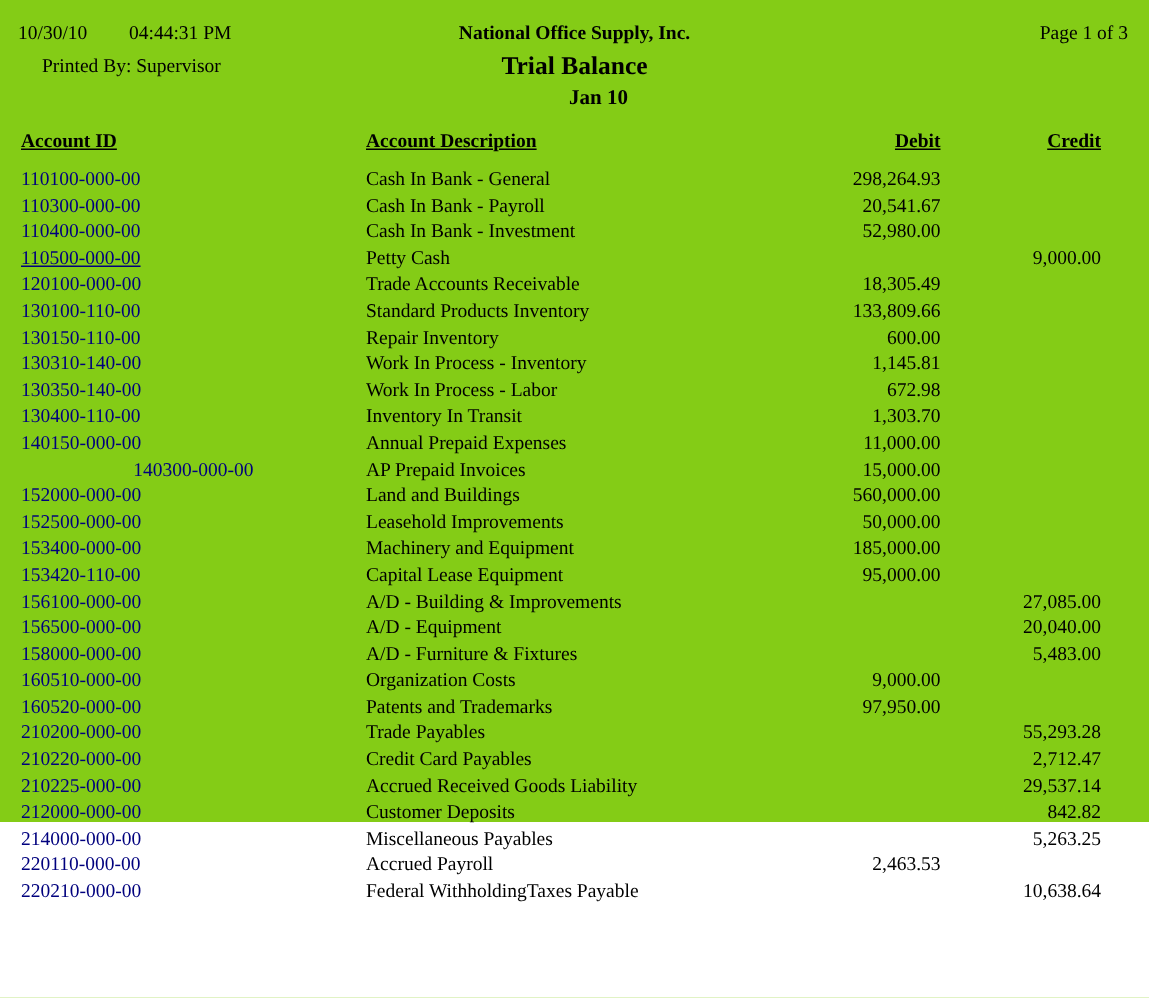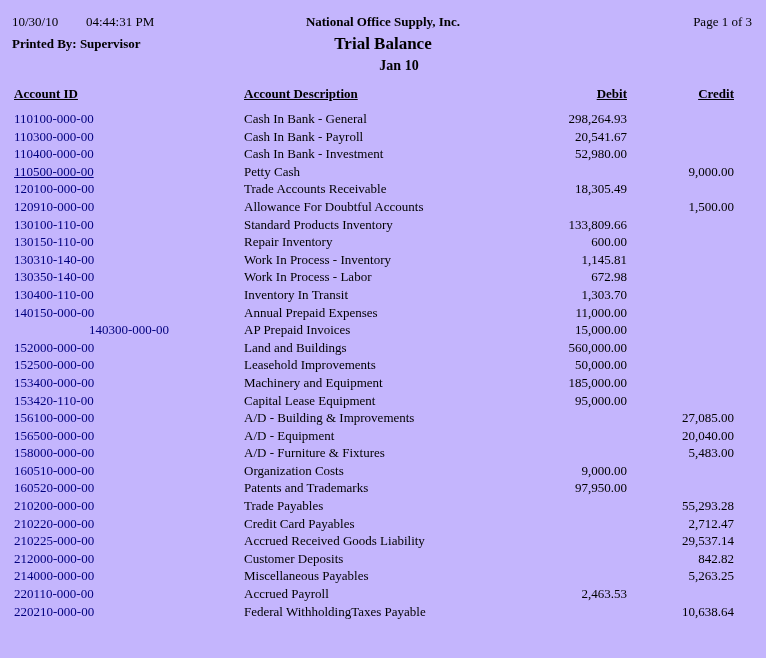--- a/index.html
+++ b/index.html
@@ -4,30 +4,30 @@
 <style>
   * { margin: 0; padding: 0; box-sizing: border-box; }
   html, body {
     background: #ffffff;
     width: 766px;
     height: 665px;
     overflow: hidden;
     font-family: "Liberation Serif", "DejaVu Serif", serif;
     color: #000000;
   }
-  .page { position: relative; width: 766px; height: 658px; background: #c4b5fd; }
+  .page { position: relative; width: 766px; height: 548px; background: #84cc16; }
 
   
   .report-header { position: relative; height: 84px; font-size: 13px; }
   .hdr-date   { position: absolute; left: 12px;  top: 14px; }
   .hdr-time   { position: absolute; left: 86px;  top: 14px; }
   .hdr-company{ position: absolute; left: 0; width: 100%; top: 14px;
                 text-align: center; font-weight: bold; }
   .hdr-page   { position: absolute; right: 14px; top: 14px; }
-  .hdr-printed{ position: absolute; left: 12px;  top: 36px; font-weight: bold; }
+  .hdr-printed{ position: absolute; left: 28px;  top: 36px; }
   .hdr-title  { position: absolute; left: 0; width: 100%; top: 34px;
                 text-align: center; font-weight: bold; font-size: 17px; }
   .hdr-period { position: absolute; left: 16px; width: 100%; top: 58px;
                 text-align: center; font-weight: bold; font-size: 14px; }
 
   
   table.tb {
     border-collapse: collapse;
     table-layout: fixed;
     margin-left: 14px;
@@ -116,26 +116,20 @@
     <td class="num">9,000.00</td>
   </tr>
 
   <tr>
     <td class="acct-id" style="color: rgb(0, 0, 126);">120100-000-00</td>
     <td>Trade Accounts Receivable</td>
     <td class="num">18,305.49</td>
     <td class="num"></td>
   </tr>
 
-  <tr>
-    <td class="acct-id" style="color: rgb(0, 0, 126);">120910-000-00</td>
-    <td>Allowance For Doubtful Accounts</td>
-    <td class="num"></td>
-    <td class="num">1,500.00</td>
-  </tr>
 
   <tr>
     <td class="acct-id" style="color: rgb(0, 0, 126);">130100-110-00</td>
     <td>Standard Products Inventory</td>
     <td class="num">133,809.66</td>
     <td class="num"></td>
   </tr>
 
 
   <tr>

